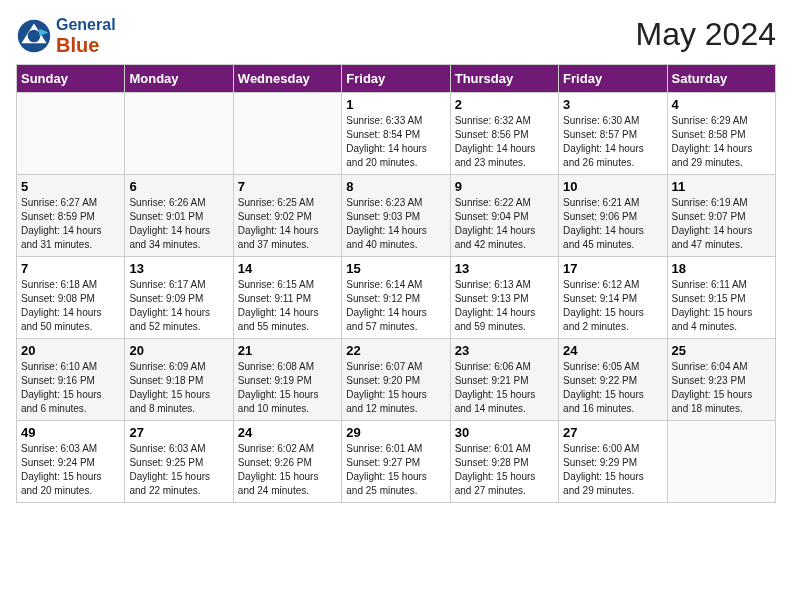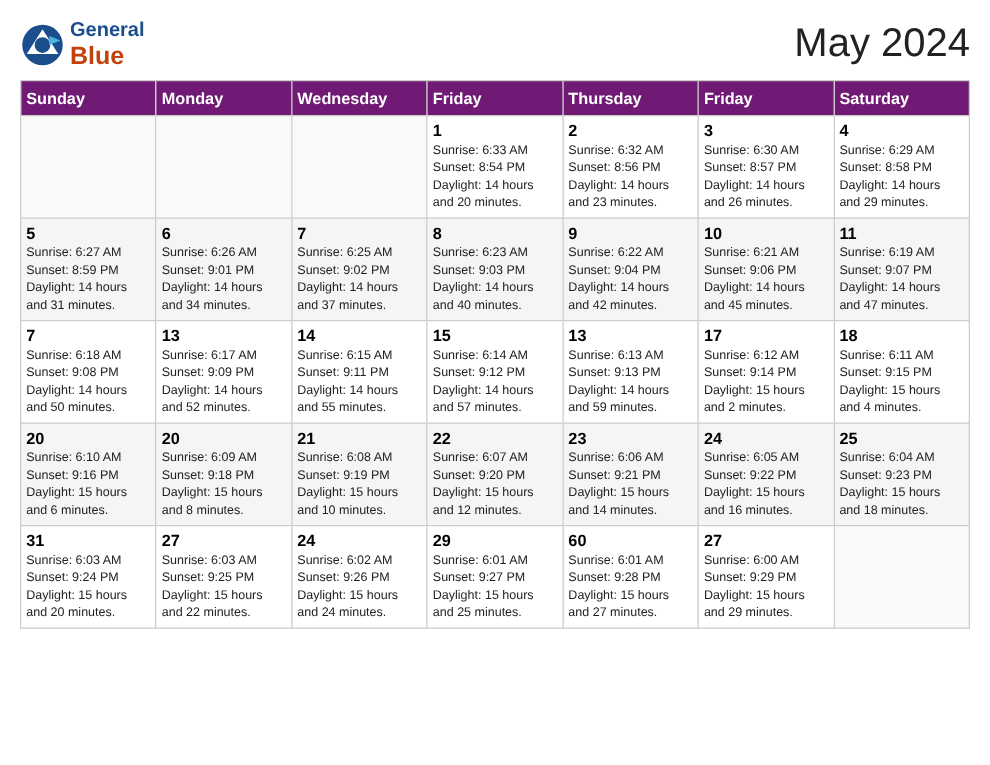--- a/index.html
+++ b/index.html
@@ -228,37 +228,37 @@
           <span class="day-num">24</span>
           <div class="day-info">Sunrise: 6:05 AM<br>Sunset: 9:22 PM<br>Daylight: 15 hours<br>and 16 minutes.</div>
         </td>
         <td>
           <span class="day-num">25</span>
           <div class="day-info">Sunrise: 6:04 AM<br>Sunset: 9:23 PM<br>Daylight: 15 hours<br>and 18 minutes.</div>
         </td>
       </tr>
       <tr>
         <td>
-          <span class="day-num">31</span>
+          <span class="day-num">49</span>
           <div class="day-info">Sunrise: 6:03 AM<br>Sunset: 9:24 PM<br>Daylight: 15 hours<br>and 20 minutes.</div>
         </td>
         <td>
           <span class="day-num">27</span>
           <div class="day-info">Sunrise: 6:03 AM<br>Sunset: 9:25 PM<br>Daylight: 15 hours<br>and 22 minutes.</div>
         </td>
         <td>
           <span class="day-num">24</span>
           <div class="day-info">Sunrise: 6:02 AM<br>Sunset: 9:26 PM<br>Daylight: 15 hours<br>and 24 minutes.</div>
         </td>
         <td>
           <span class="day-num">29</span>
           <div class="day-info">Sunrise: 6:01 AM<br>Sunset: 9:27 PM<br>Daylight: 15 hours<br>and 25 minutes.</div>
         </td>
         <td>
-          <span class="day-num">60</span>
+          <span class="day-num">30</span>
           <div class="day-info">Sunrise: 6:01 AM<br>Sunset: 9:28 PM<br>Daylight: 15 hours<br>and 27 minutes.</div>
         </td>
         <td>
           <span class="day-num">27</span>
           <div class="day-info">Sunrise: 6:00 AM<br>Sunset: 9:29 PM<br>Daylight: 15 hours<br>and 29 minutes.</div>
         </td>
         <td class="empty-cell"></td>
       </tr>
     </tbody>
 </table>

